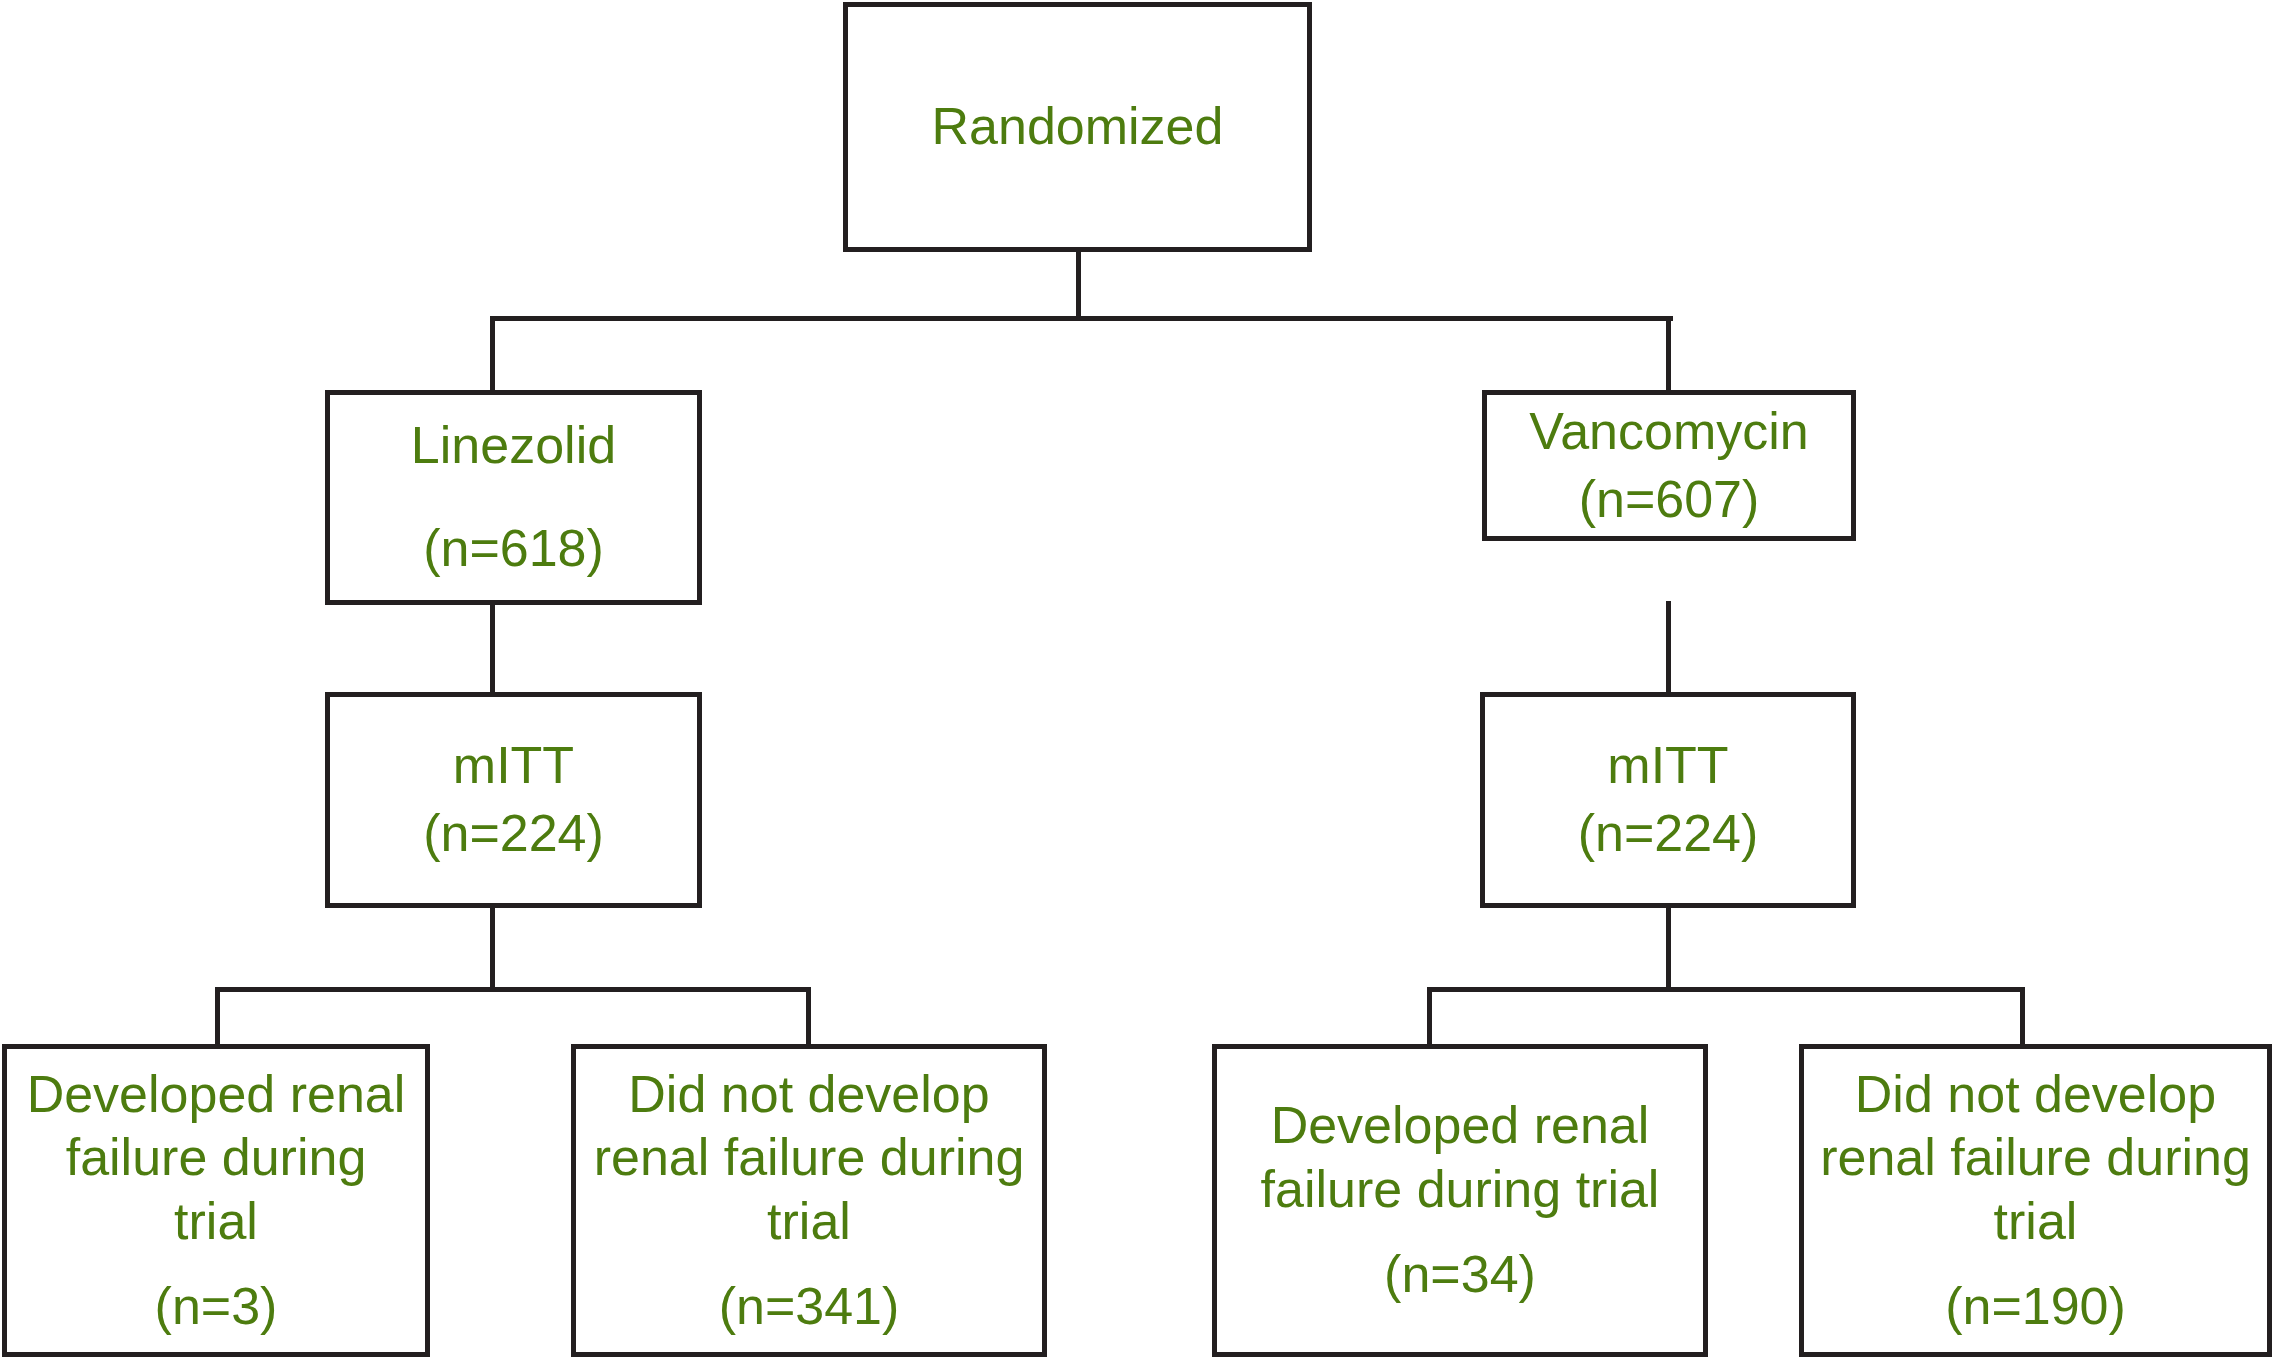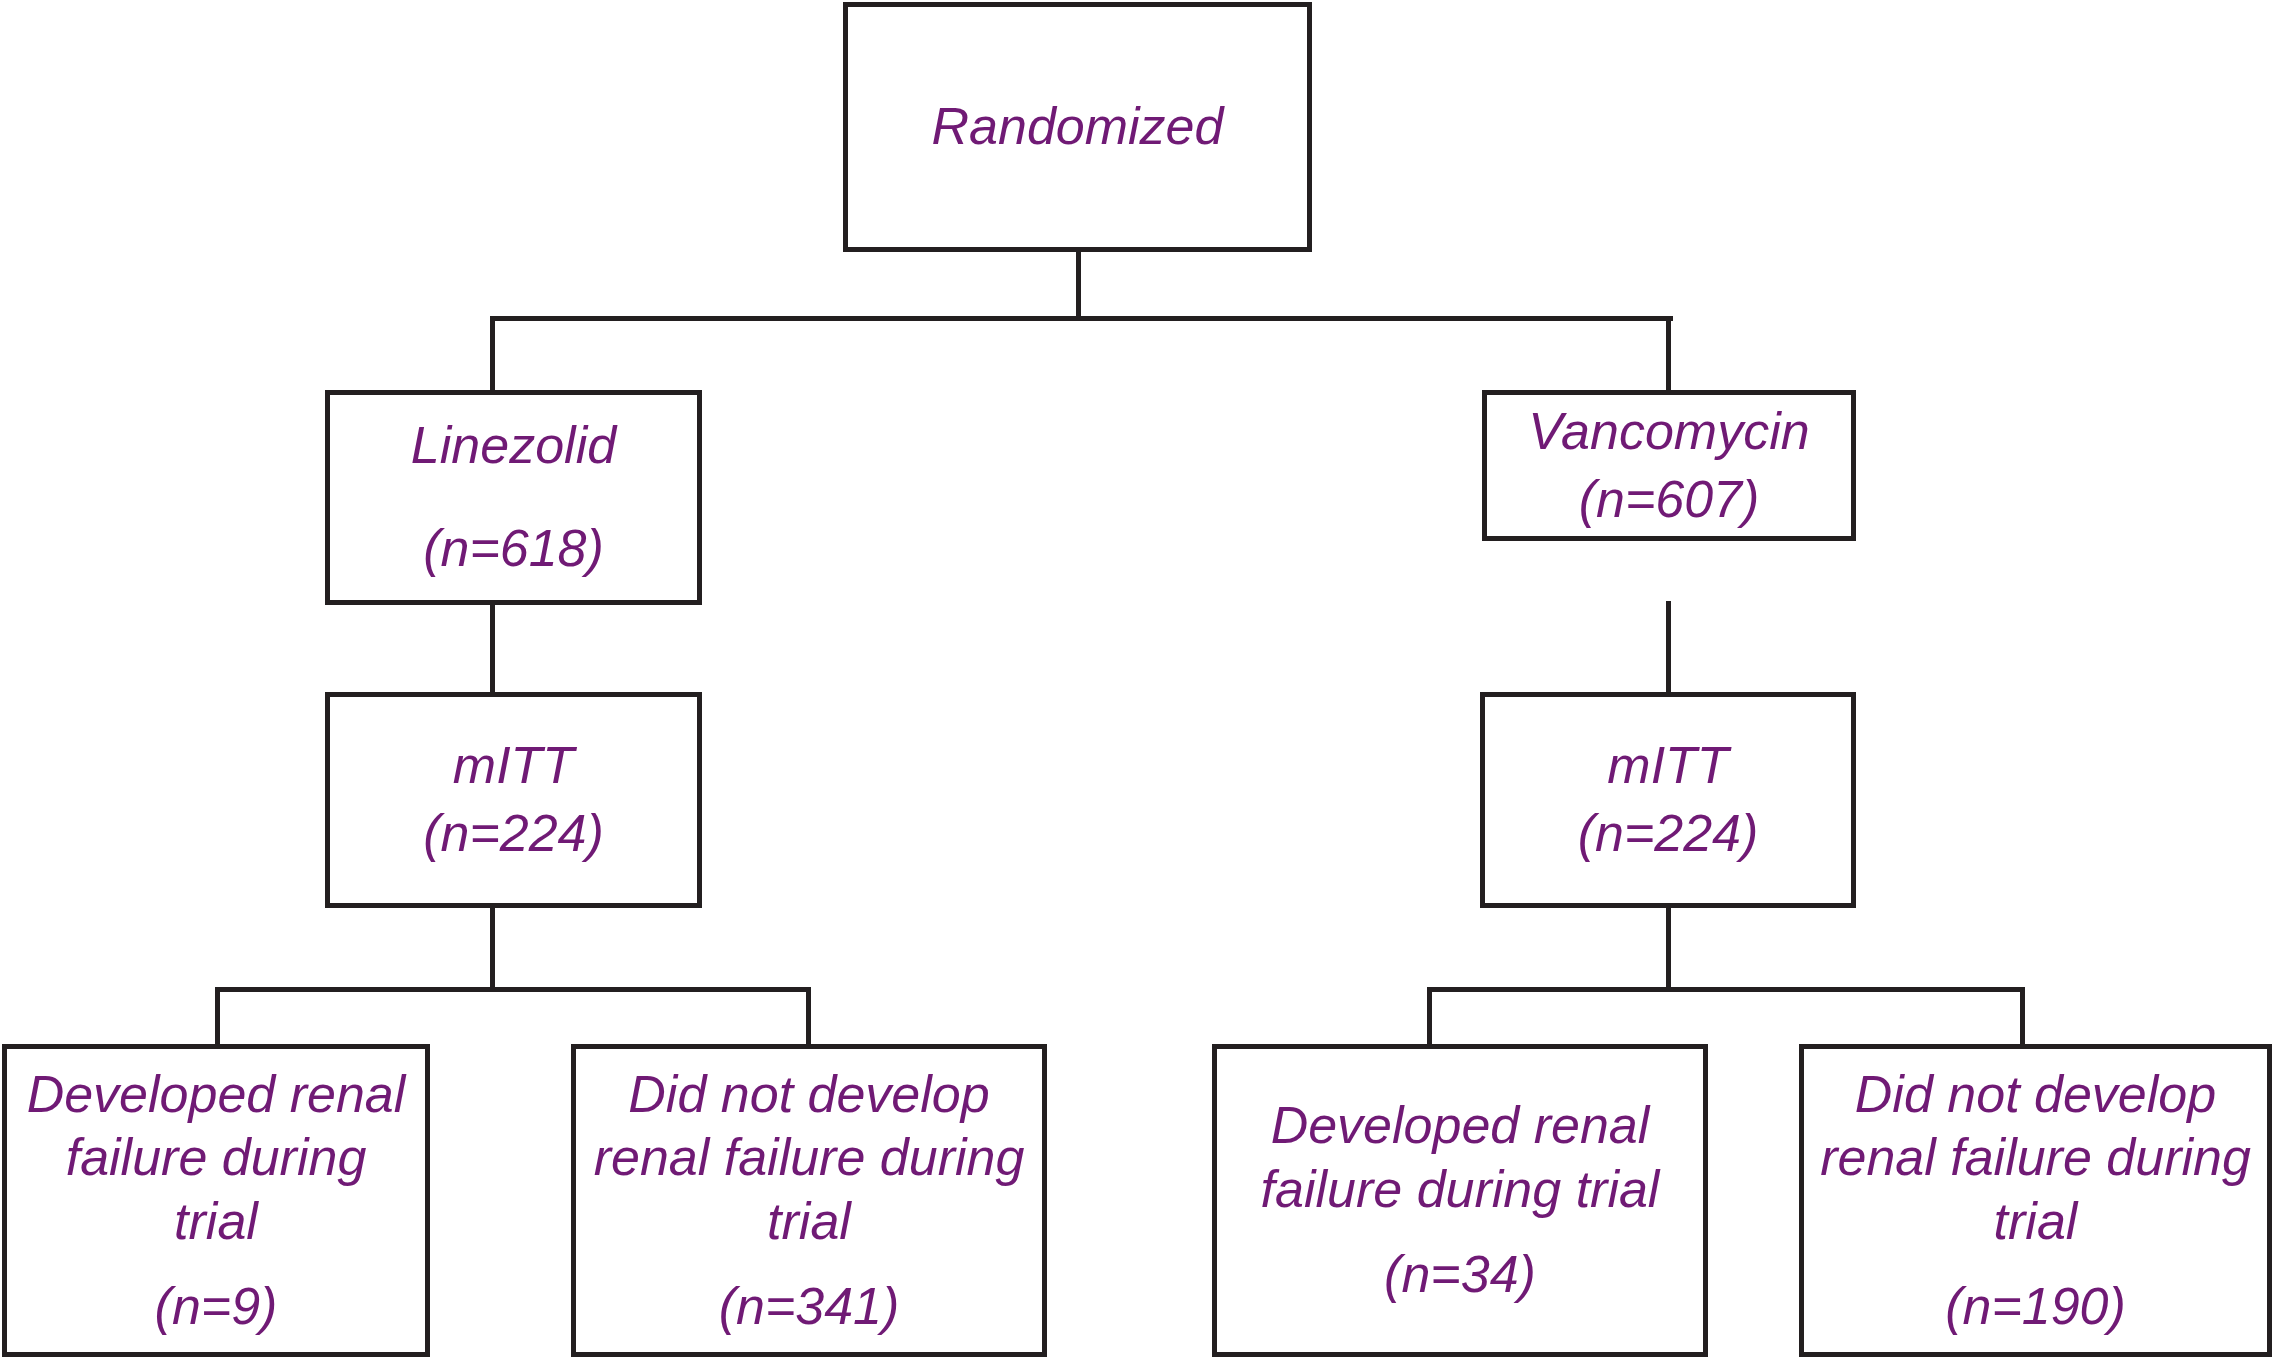--- a/index.html
+++ b/index.html
@@ -21,23 +21,22 @@
     box-sizing: border-box;
     border: 5px solid #231f20;
     background: #ffffff;
     display: flex;
     flex-direction: column;
     align-items: center;
     justify-content: center;
     text-align: center;
     line-height: 1.30;
     font-size: 52px;
-    color: #701a75;
+    color: #4d7c0f;
     padding: 4px 10px;
-    font-style: italic;
   }
   .node .line { display: block; white-space: nowrap; }
   .node .count { display: block; white-space: nowrap; }
 
   
   .leaf { font-size: 52px; line-height: 1.22; }
   .leaf .body { display: block; }
   .leaf .count { margin-top: 0.42em; }
 
   .conn {
@@ -89,21 +88,21 @@
   <div class="conn v" style="left:215px; top:987px; width:5px; height:58px;"></div>
   <div class="conn v" style="left:806px; top:987px; width:5px; height:58px;"></div>
 
   <div class="conn v" style="left:1666px; top:906px; width:5px; height:84px;"></div>
   <div class="conn h" style="left:1427px; top:987px; width:598px; height:5px;"></div>
   <div class="conn v" style="left:1427px; top:987px; width:5px; height:58px;"></div>
   <div class="conn v" style="left:2020px; top:987px; width:5px; height:58px;"></div>
 
   <div class="node leaf" style="left:2px; top:1044px; width:428px; height:313px;">
     <span class="body">Developed renal failure during trial</span>
-    <span class="count">(n=9)</span>
+    <span class="count">(n=3)</span>
   </div>
 
   <div class="node leaf" style="left:571px; top:1044px; width:476px; height:313px;">
     <span class="body">Did not develop renal failure during trial</span>
     <span class="count">(n=341)</span>
   </div>
 
   <div class="node leaf" style="left:1212px; top:1044px; width:496px; height:313px;">
     <span class="body">Developed renal failure during trial</span>
     <span class="count">(n=34)</span>

